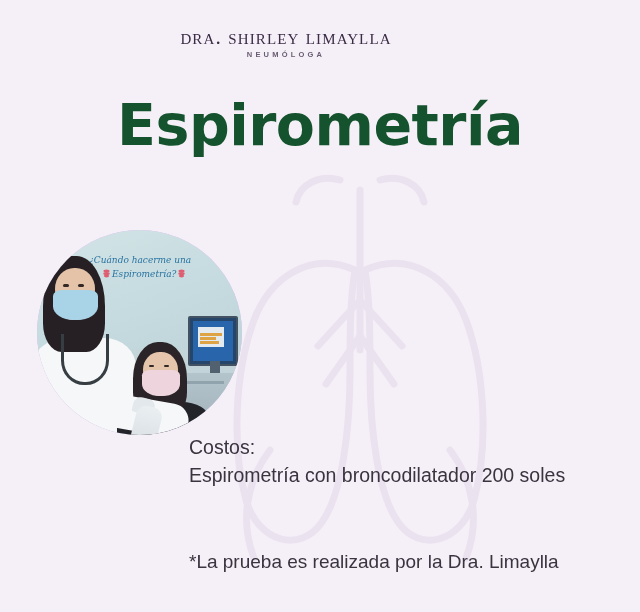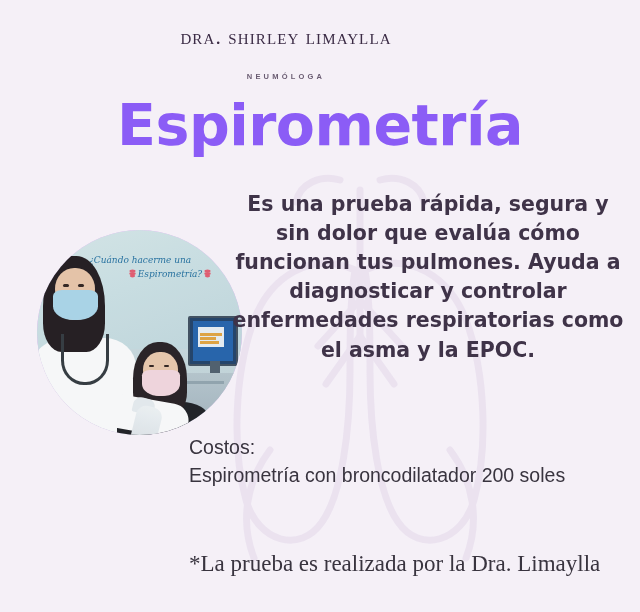--- a/index.html
+++ b/index.html
@@ -46,40 +46,40 @@
     font-family: "Liberation Serif", serif;
     font-size: 21.5px;
     letter-spacing: 1.1px;
     color: #3b2b45;
     font-variant: small-caps;
     text-transform: lowercase;
     line-height: 1.1;
     white-space: nowrap;
   }
   .brand-role {
-    margin-top: 22px;
+    margin-top: 0;
     font-family: "Liberation Sans", sans-serif;
     font-size: 7.5px;
     letter-spacing: 3.2px;
     color: #6a5c72;
     font-weight: 600;
   }
 
   
   .title {
     position: absolute;
     top: 95px;
     left: 0;
     width: 640px;
     text-align: center;
     font-family: "DejaVu Sans", sans-serif;
     font-weight: bold;
     font-size: 57px;
     letter-spacing: -0.5px;
-    color: #8b5cf6;
+    color: #14532d;
     line-height: 1.08;
     z-index: 3;
   }
 
   
   .lead {
     position: absolute;
     top: 190px;
     left: 228px;
     width: 400px;
@@ -107,22 +107,22 @@
     z-index: 3;
   }
   .costs div { white-space: nowrap; }
 
   .footnote {
     position: absolute;
     top: 551px;
     left: 189px;
     width: 452px;
     text-align: left;
-    font-family: Liberation Serif, serif;
-    font-size: 23px;
+    font-family: Liberation Sans, sans-serif;
+    font-size: 19px;
     color: #39343f;
     z-index: 3;
     white-space: nowrap;
   }
 
   
   .photo {
     position: absolute;
     left: 37px;
     top: 230px;
@@ -155,21 +155,21 @@
     width: 150px;
     z-index: 4;
     font-family: "DejaVu Serif", serif;
     font-style: italic;
     color: #1d6c9c;
     font-size: 9px;
     line-height: 1.5;
     text-align: left;
     pointer-events: none;
   }
-  .ph-text .l2 { padding-left: 12px; text-align: center; }
+  .ph-text .l2 { padding-left: 12px; }
   .lungicon {
     display: inline-block;
     width: 7px; height: 9px;
     vertical-align: -1px;
     margin: 0 2px;
   }
   
   .ph-monitor {
     position: absolute;
     right: 4px;
@@ -371,21 +371,20 @@
     </g>
   </svg>
 
   <div class="brand">
     <div class="brand-name">Dra. Shirley Limaylla</div>
     <div class="brand-role">NEUMÓLOGA</div>
   </div>
 
   <div class="title">Espirometría</div>
 
-  <div class="lead">Es una prueba rápida, segura y sin dolor que evalúa cómo funcionan tus pulmones. Ayuda a diagnosticar y controlar enfermedades respiratorias como el asma y la EPOC.</div>
 
   <div class="photo">
     <div class="photo-inner">
       <div class="ph-wall"></div>
       <div class="ph-lower"></div>
 
       <div class="ph-text">
         <div class="l1">¿Cuándo hacerme una</div>
         <div class="l2">
           <svg class="lungicon" viewBox="0 0 7 9">

